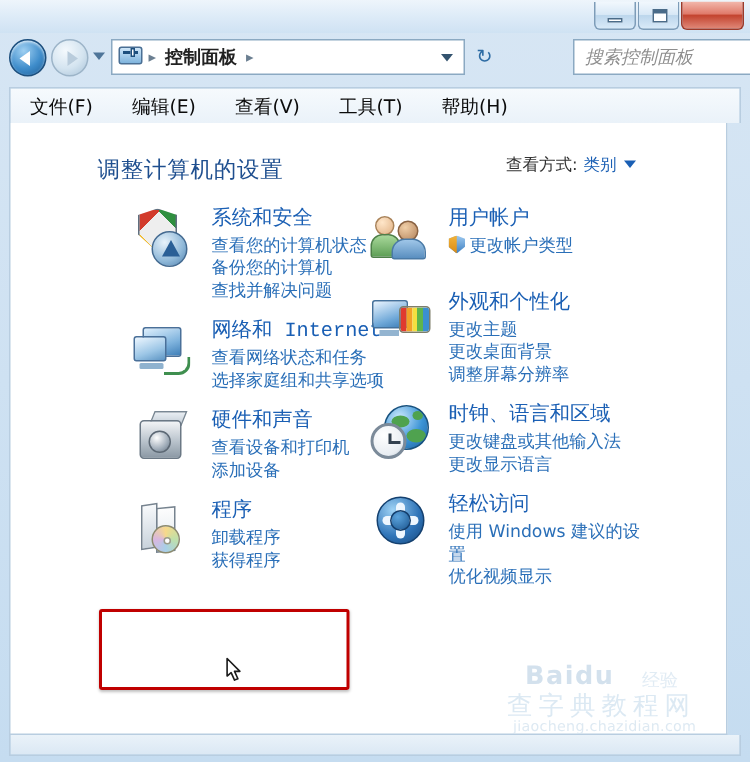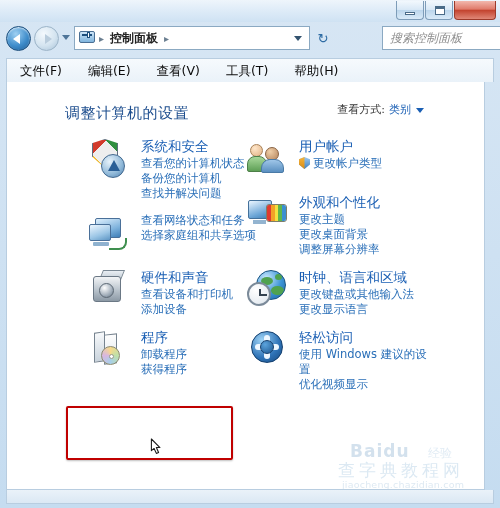--- a/index.html
+++ b/index.html
@@ -113,21 +113,21 @@
   .viewby .vval{color:#1a5fb4;margin-left:4px;}
   .viewby .vcaret{display:inline-block;margin-left:5px;width:0;height:0;
     border-left:4px solid transparent;border-right:4px solid transparent;border-top:5px solid #1a5fb4;vertical-align:middle;}
 
   .cols{position:absolute;left:0;top:56px;width:486px;}
   .col{position:absolute;top:0;}
   .col.left{left:82px;width:170px;}
   .col.right{left:240px;width:190px;}
   .cat{position:relative;margin-bottom:12px;padding-left:52px;min-height:44px;}
   .cat .ico{position:absolute;left:0;top:1px;width:44px;height:40px;}
-  .cat h3{margin:0 0 1px 0;font-size:13.5px;font-weight:normal;color:#1a5fb4;line-height:17px;}
+  .cat h3{margin:0 0 1px 0;font-size:13.5px;font-weight:normal;color:#1a5fb4;line-height:17px;font-family:Liberation Mono, monospace;}
   .cat a{display:block;font-size:11.5px;color:#2a6fb8;line-height:15px;text-decoration:none;}
   .cat a.shielded{padding-left:0;}
   .shield-sm{display:inline-block;width:11px;height:12px;margin-right:3px;vertical-align:-2px;position:relative;}
   .shield-sm .sh{position:absolute;left:0;top:0;width:11px;height:12px;
     background:linear-gradient(180deg,#9ec9ef,#3d7fc1);
     clip-path:polygon(50% 0,100% 18%,100% 62%,50% 100%,0 62%,0 18%);}
   .shield-sm .shb{position:absolute;left:0;top:0;width:5.5px;height:12px;
     background:linear-gradient(180deg,#f3b33a,#d98b16);
     clip-path:polygon(100% 0,100% 100%,0 62%,0 18%);}
 
@@ -318,20 +318,21 @@
           <a>查找并解决问题</a>
         </div>
 
         <div class="cat">
           <span class="ico i-net">
             <span class="mon"></span>
               <span class="mon2"></span>
               <span class="base"></span>
               <span class="cord"></span>
           </span>
+          <h3>网络和 Internet</h3>
           <a>查看网络状态和任务</a>
           <a>选择家庭组和共享选项</a>
         </div>
 
         <div class="cat">
           <span class="ico i-hw">
             <span class="lid"></span>
               <span class="body"></span>
               <span class="knob"></span>
           </span>

